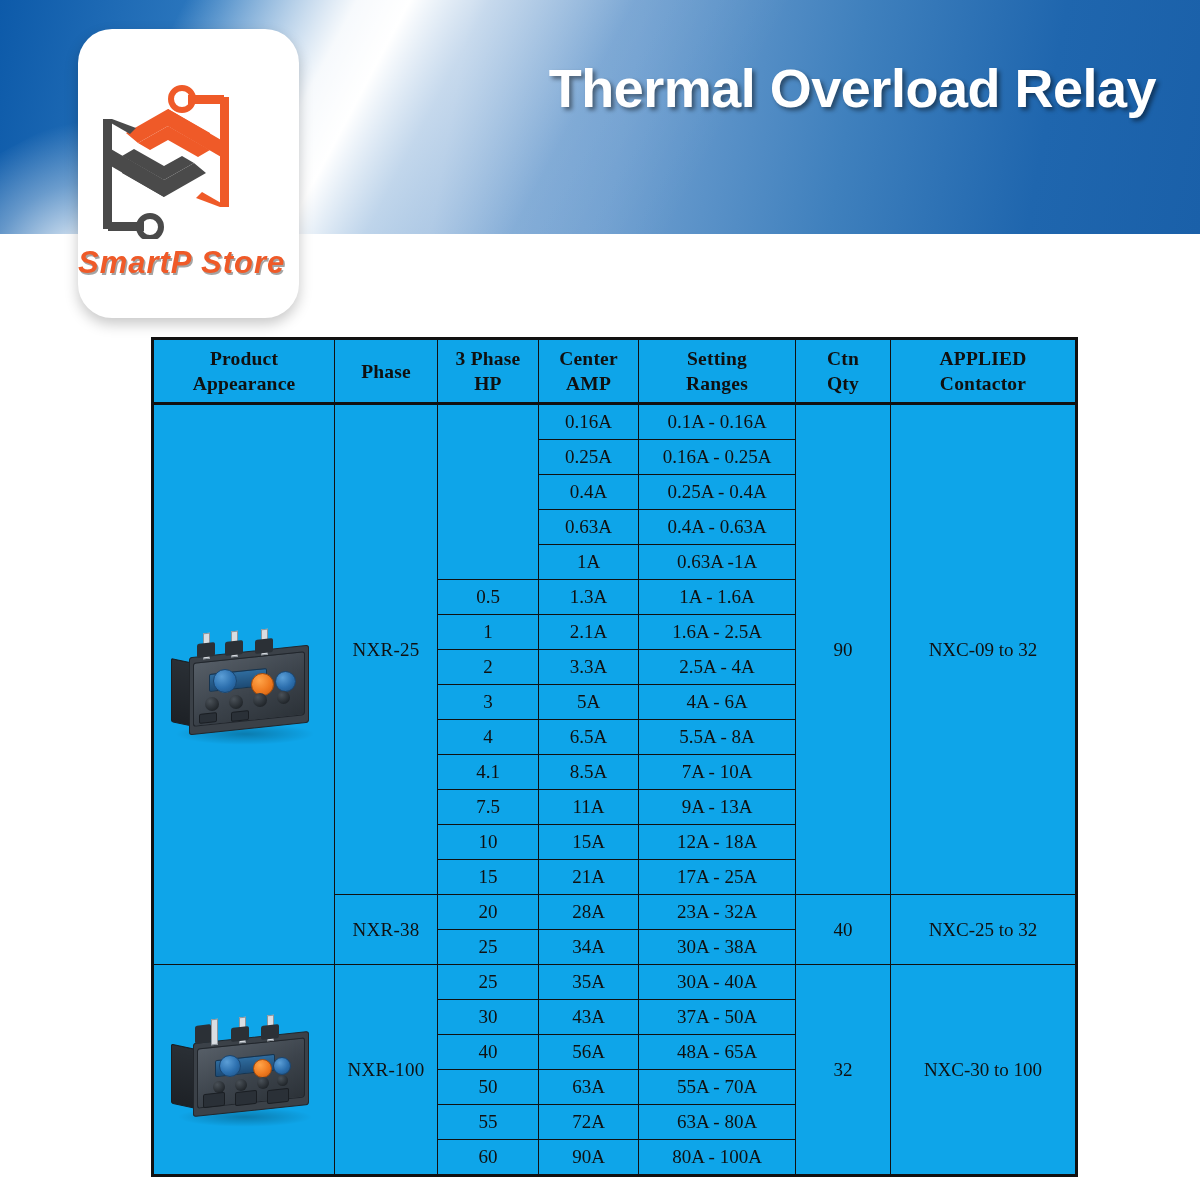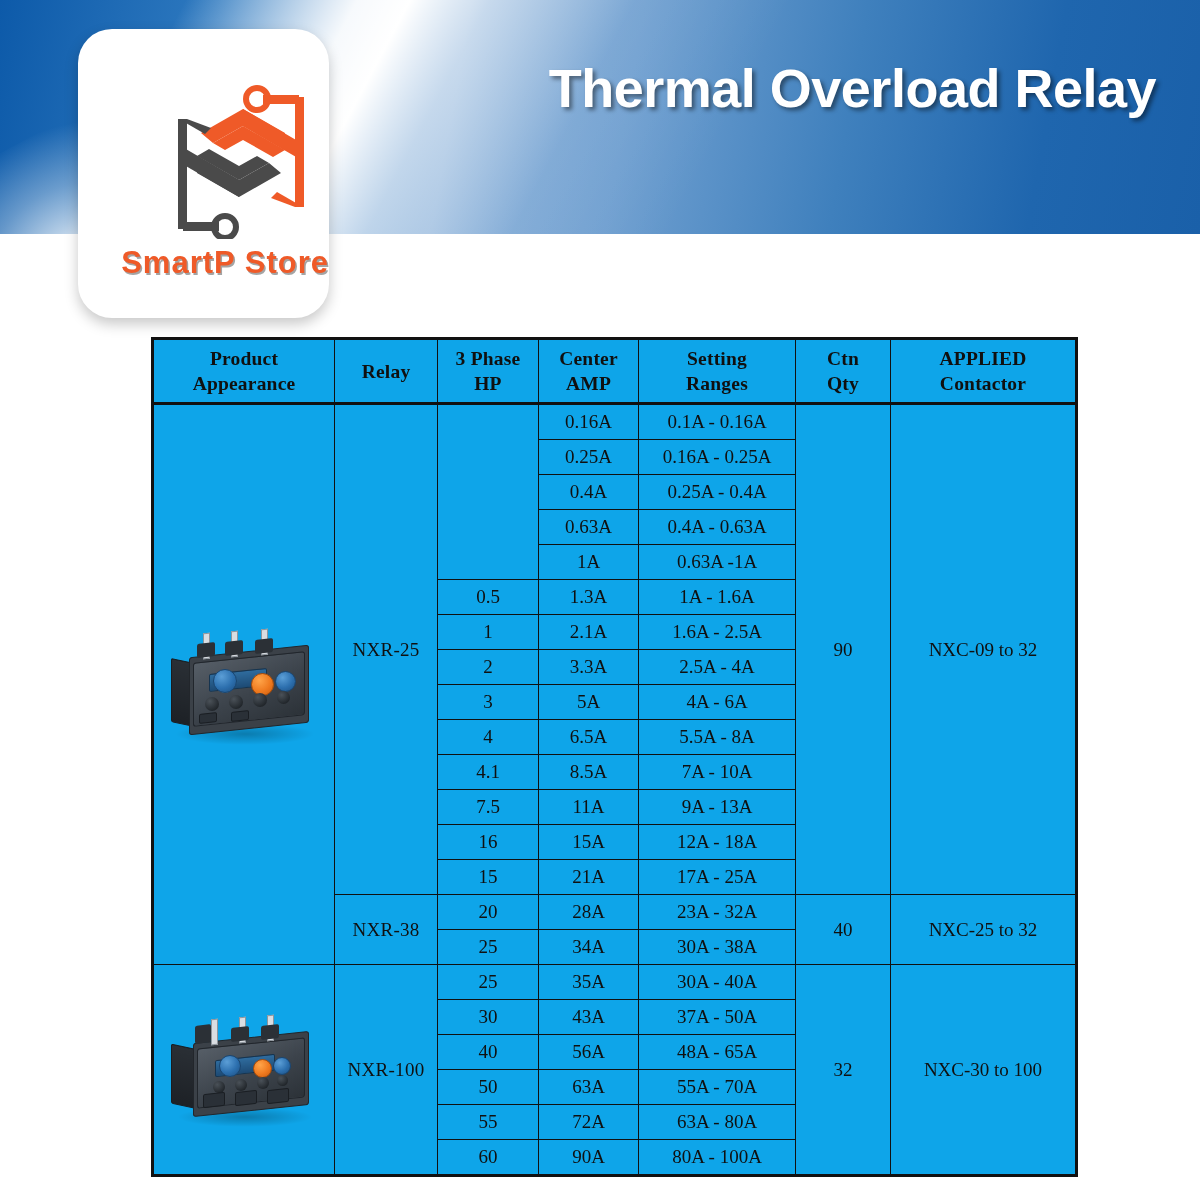--- a/index.html
+++ b/index.html
@@ -79,30 +79,31 @@
     margin-top: 4px;
     text-shadow: 2px 2px 4px rgba(0,0,0,0.45);
     white-space: nowrap;
   }
 
   
   #logo-card {
     position: absolute;
     left: 78px;
     top: 29px;
-    width: 251px;
+    width: 221px;
     height: 289px;
     background: #ffffff;
     border-radius: 34px;
     box-shadow: 0 6px 14px rgba(0,0,0,0.22);
     z-index: 6;
     display: flex;
     flex-direction: column;
-    align-items: flex-end;
+    align-items: flex-start;
     justify-content: flex-start;
+    font-style: italic;
   }
   #logo-mark {
     margin-top: 38px;
     width: 176px;
     height: 172px;
   }
   #logo-wordmark {
     margin-top: 6px;
     font-family: "Liberation Sans", sans-serif;
     font-weight: bold;
@@ -281,21 +282,21 @@
         <col class="c-ctn">
         <col class="c-app">
     </colgroup>
     <thead>
       <tr>
         <th>
           <div>Product</div>
           <div>Appearance</div>
         </th>
         <th>
-          <div>Relay</div>
+          <div>Phase</div>
         </th>
         <th>
           <div>3 Phase</div>
           <div>HP</div>
         </th>
         <th>
           <div>Center</div>
           <div>AMP</div>
         </th>
         <th>
@@ -392,21 +393,21 @@
           <td>4.1</td>
           <td>8.5A</td>
           <td>7A - 10A</td>
         </tr>
         <tr>
           <td>7.5</td>
           <td>11A</td>
           <td>9A - 13A</td>
         </tr>
         <tr>
-          <td>16</td>
+          <td>10</td>
           <td>15A</td>
           <td>12A - 18A</td>
         </tr>
         <tr>
           <td>15</td>
           <td>21A</td>
           <td>17A - 25A</td>
         </tr>
         <tr class="section-top">
           <td class="model-cell" rowspan="2">NXR-38</td>

